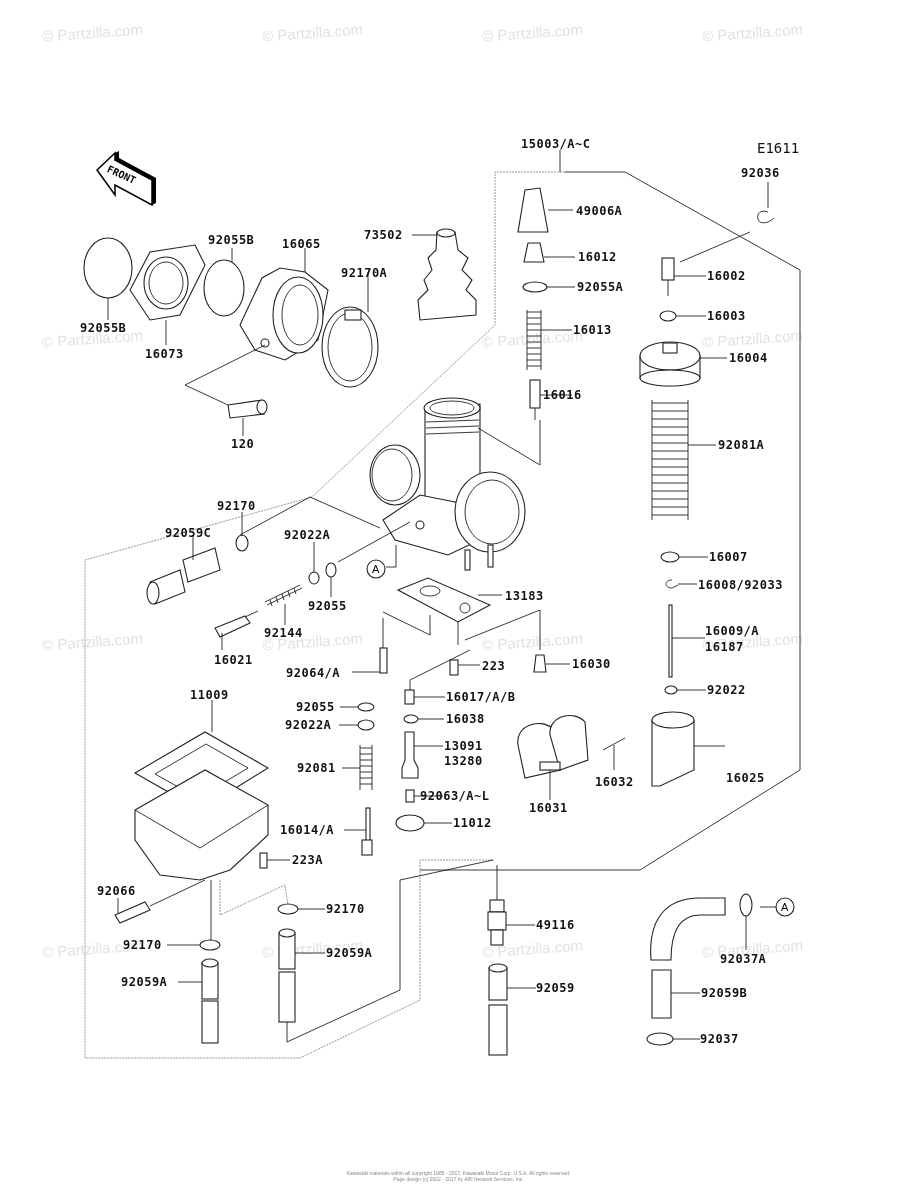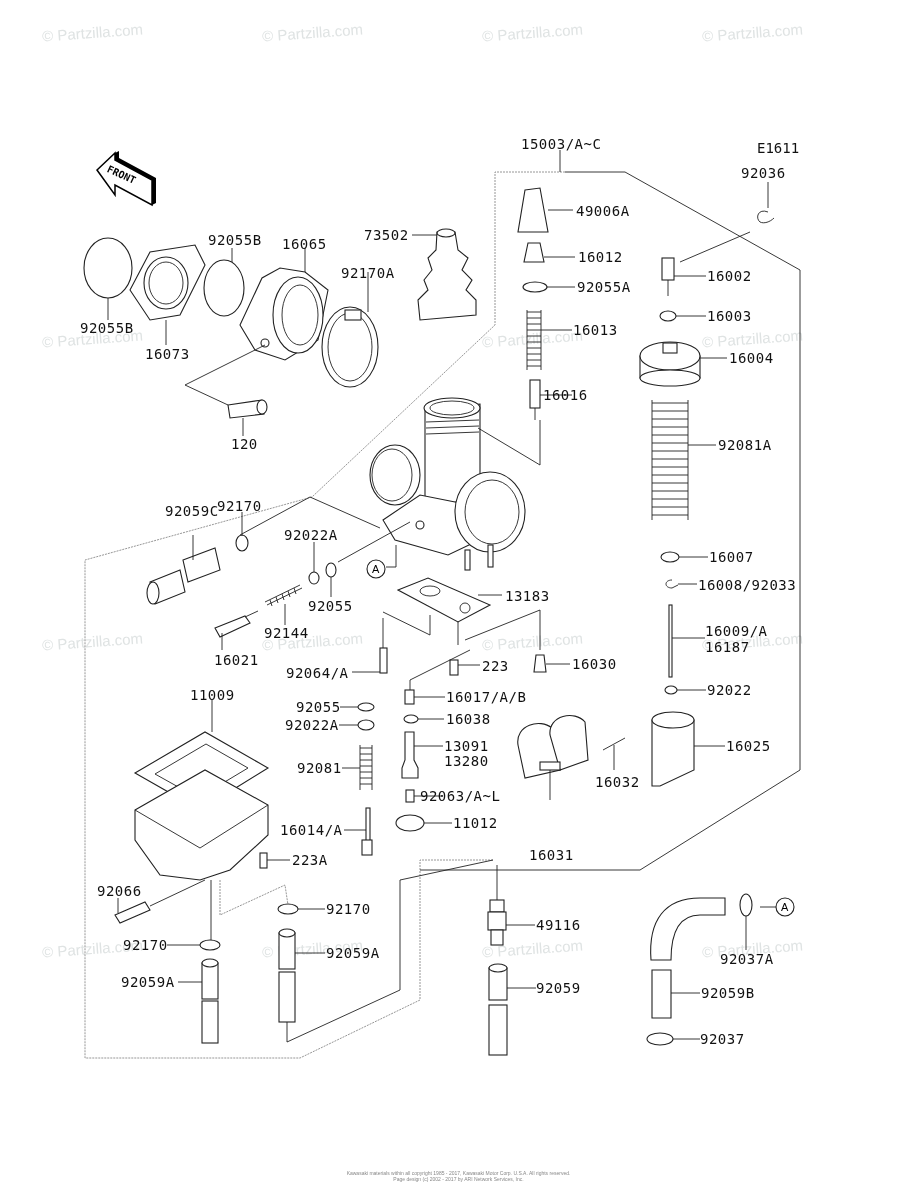--- a/index.html
+++ b/index.html
@@ -1,19 +1,19 @@
 <!DOCTYPE html>
 <html><head>
 <meta charset="utf-8">
 <style>
   html,body{margin:0;padding:0;background:#fff;}
   body{width:917px;height:1200px;position:relative;overflow:hidden;font-family:"DejaVu Sans Mono","Liberation Mono",monospace;}
   #diagram{position:absolute;left:0;top:0;width:917px;height:1200px;}
   .wm{position:absolute;font-family:"Liberation Sans",sans-serif;font-size:15px;color:#dfe3e3;transform:rotate(-4deg);white-space:nowrap;pointer-events:none;}
-  .lbl{position:absolute;font-family:"DejaVu Sans Mono","Liberation Mono",monospace;font-weight:normal;font-size:14px;color:#111;letter-spacing:0.5px;white-space:nowrap;line-height:14px;cursor:pointer;}
+  .lbl{position:absolute;font-family:"DejaVu Sans Mono","Liberation Mono",monospace;font-weight:bold;font-size:12px;color:#111;letter-spacing:0.5px;white-space:nowrap;line-height:14px;cursor:pointer;}
   .code{position:absolute;font-family:"DejaVu Sans Mono",monospace;font-size:14px;color:#111;white-space:nowrap;}
   .copy{position:absolute;left:0;width:917px;text-align:center;font-family:"Liberation Sans",sans-serif;font-size:5px;color:#888;line-height:6px;}
   svg .p{fill:#fff;stroke:#222;stroke-width:1.1;}
   svg .l{fill:none;stroke:#222;stroke-width:0.9;}
   svg .g{fill:none;stroke:#8a8a8a;stroke-width:0.9;stroke-dasharray:2 1;}
 </style>
 </head>
 <body>
 
 <div id="diagram">
@@ -296,47 +296,47 @@
   <div class="lbl" style="left:707px;top:309px">16003</div>
   <div class="lbl" style="left:729px;top:351px">16004</div>
   <div class="lbl" style="left:718px;top:438px">92081A</div>
   <div class="lbl" style="left:80px;top:321px">92055B</div>
   <div class="lbl" style="left:208px;top:233px">92055B</div>
   <div class="lbl" style="left:282px;top:237px">16065</div>
   <div class="lbl" style="left:341px;top:266px">92170A</div>
   <div class="lbl" style="left:145px;top:347px">16073</div>
   <div class="lbl" style="left:231px;top:437px">120</div>
   <div class="lbl" style="left:217px;top:499px">92170</div>
-  <div class="lbl" style="left:165px;top:504px">92059C</div>
+  <div class="lbl" style="left:165px;top:526px">92059C</div>
   <div class="lbl" style="left:284px;top:528px">92022A</div>
   <div class="lbl" style="left:308px;top:599px">92055</div>
   <div class="lbl" style="left:264px;top:626px">92144</div>
   <div class="lbl" style="left:214px;top:653px">16021</div>
   <div class="lbl" style="left:505px;top:589px">13183</div>
   <div class="lbl" style="left:286px;top:666px">92064/A</div>
   <div class="lbl" style="left:482px;top:659px">223</div>
   <div class="lbl" style="left:572px;top:657px">16030</div>
   <div class="lbl" style="left:709px;top:550px">16007</div>
   <div class="lbl" style="left:698px;top:578px">16008/92033</div>
   <div class="lbl" style="left:705px;top:624px">16009/A</div>
   <div class="lbl" style="left:705px;top:640px">16187</div>
   <div class="lbl" style="left:707px;top:683px">92022</div>
-  <div class="lbl" style="left:726px;top:739px">16025</div>
+  <div class="lbl" style="left:726px;top:771px">16025</div>
   <div class="lbl" style="left:190px;top:688px">11009</div>
   <div class="lbl" style="left:296px;top:700px">92055</div>
   <div class="lbl" style="left:285px;top:718px">92022A</div>
   <div class="lbl" style="left:297px;top:761px">92081</div>
   <div class="lbl" style="left:280px;top:823px">16014/A</div>
   <div class="lbl" style="left:446px;top:690px">16017/A/B</div>
   <div class="lbl" style="left:446px;top:712px">16038</div>
   <div class="lbl" style="left:444px;top:739px">13091</div>
   <div class="lbl" style="left:444px;top:754px">13280</div>
   <div class="lbl" style="left:420px;top:789px">92063/A~L</div>
   <div class="lbl" style="left:453px;top:816px">11012</div>
-  <div class="lbl" style="left:529px;top:848px">16031</div>
+  <div class="lbl" style="left:529px;top:801px">16031</div>
   <div class="lbl" style="left:595px;top:775px">16032</div>
   <div class="lbl" style="left:292px;top:853px">223A</div>
   <div class="lbl" style="left:97px;top:884px">92066</div>
   <div class="lbl" style="left:326px;top:902px">92170</div>
   <div class="lbl" style="left:123px;top:938px">92170</div>
   <div class="lbl" style="left:121px;top:975px">92059A</div>
   <div class="lbl" style="left:326px;top:946px">92059A</div>
   <div class="lbl" style="left:536px;top:918px">49116</div>
   <div class="lbl" style="left:536px;top:981px">92059</div>
   <div class="lbl" style="left:720px;top:952px">92037A</div>

